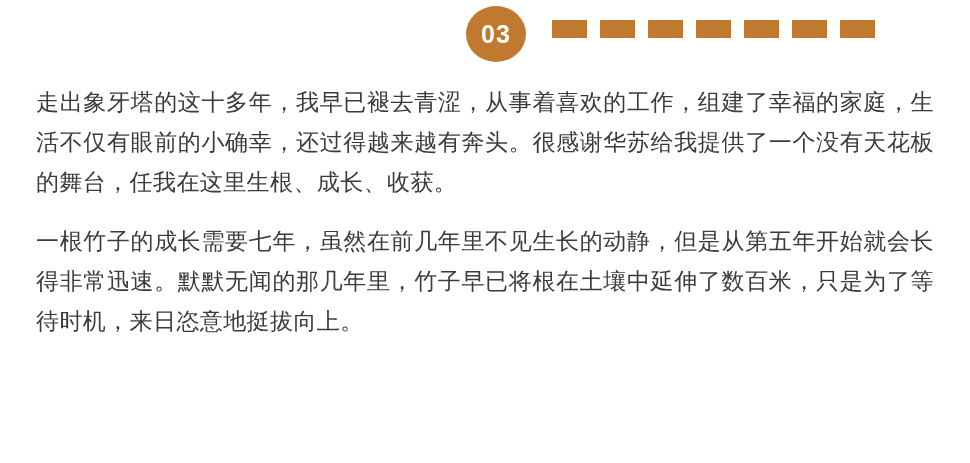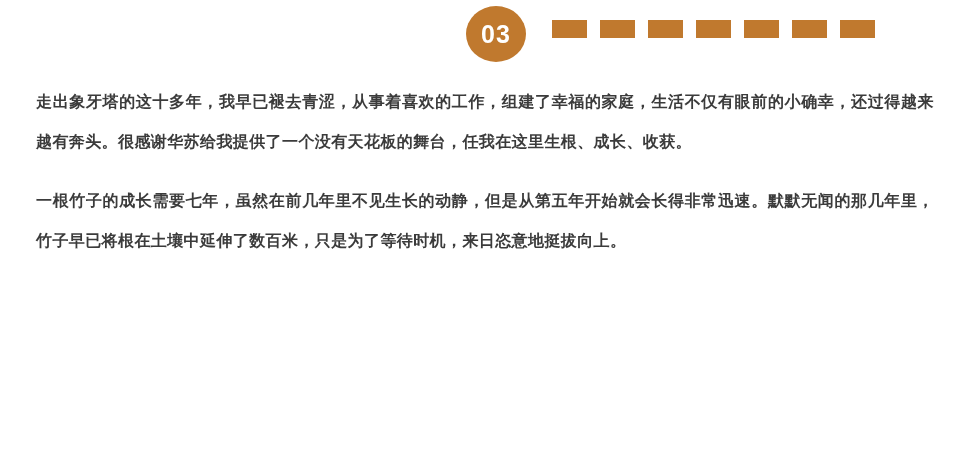--- a/index.html
+++ b/index.html
@@ -60,28 +60,27 @@
   
   .content {
     position: absolute;
     left: 0;
     top: 82px;
     width: 970px;
     padding: 0 36px;
     box-sizing: border-box;
   }
   .para {
-    font-size: 16px;
+    font-size: 23px;
     line-height: 40px;
     color: #3b3b3b;
     margin: 0 0 19px 0;
     text-align: justify;
     letter-spacing: 0.4px;
     font-family: "Liberation Sans", sans-serif;
-    font-weight: bold;
   }
   .para:last-child {
     margin-bottom: 0;
   }
 </style>
 </head>
 <body>
 
 <div class="page">
 

